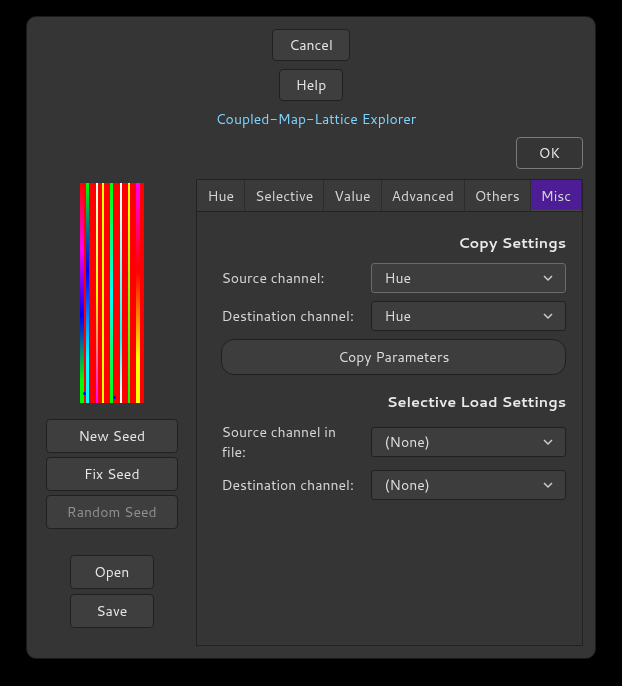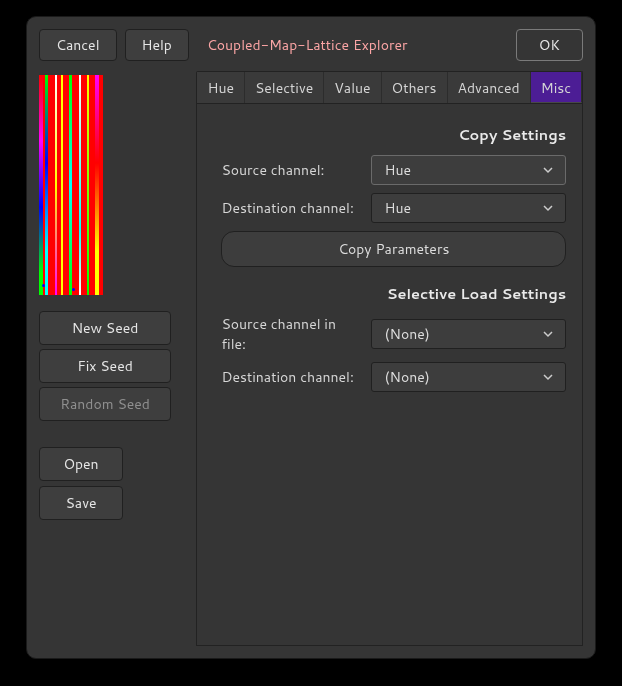--- a/index.html
+++ b/index.html
@@ -23,52 +23,54 @@
     border: 1px solid #1a1a1a;
     display: flex;
     flex-direction: column;
     box-shadow: 0 4px 20px rgba(0,0,0,0.6);
   }
   .header {
     display: flex;
     align-items: center;
     padding: 12px 12px 10px 12px;
     gap: 8px;
+    flex-direction: column;
   }
   .btn {
     background: #3e3e3e;
     border: 1px solid #202020;
     border-radius: 4px;
     color: #e6e6e6;
     padding: 5px 16px;
     font-size: 14px;
     cursor: pointer;
     text-align: center;
   }
   .btn.ok {
     margin-left: auto;
     padding: 5px 22px;
     background: transparent;
     border: 1px solid #7a7a7a;
   }
   .title {
     margin-left: 10px;
-    color: #fca5a5;
+    color: #7dd3fc;
     font-weight: 500;
   }
   .content {
     display: flex;
     flex: 1;
     padding: 0 12px 12px 12px;
     gap: 12px;
   }
   .left {
     width: 148px;
     display: flex;
     flex-direction: column;
+    align-items: center;
   }
   .preview {
     width: 64px;
     height: 220px;
     margin-top: 4px;
     margin-bottom: 16px;
     position: relative;
     background: red;
     overflow: hidden;
   }
@@ -226,22 +228,22 @@
         <div class="btn">Open</div>
         <div class="btn">Save</div>
       </div>
     </div>
 
     <div class="right">
       <div class="tabs">
         <div class="tab">Hue</div>
         <div class="tab">Selective</div>
         <div class="tab">Value</div>
+        <div class="tab">Advanced</div>
         <div class="tab">Others</div>
-        <div class="tab">Advanced</div>
         <div class="tab active">Misc</div>
         <div class="tab-filler"></div>
       </div>
 
       <div class="panel">
 
         <div class="section-title">Copy Settings</div>
 
         <div class="row">
           <label>Source channel:</label>

